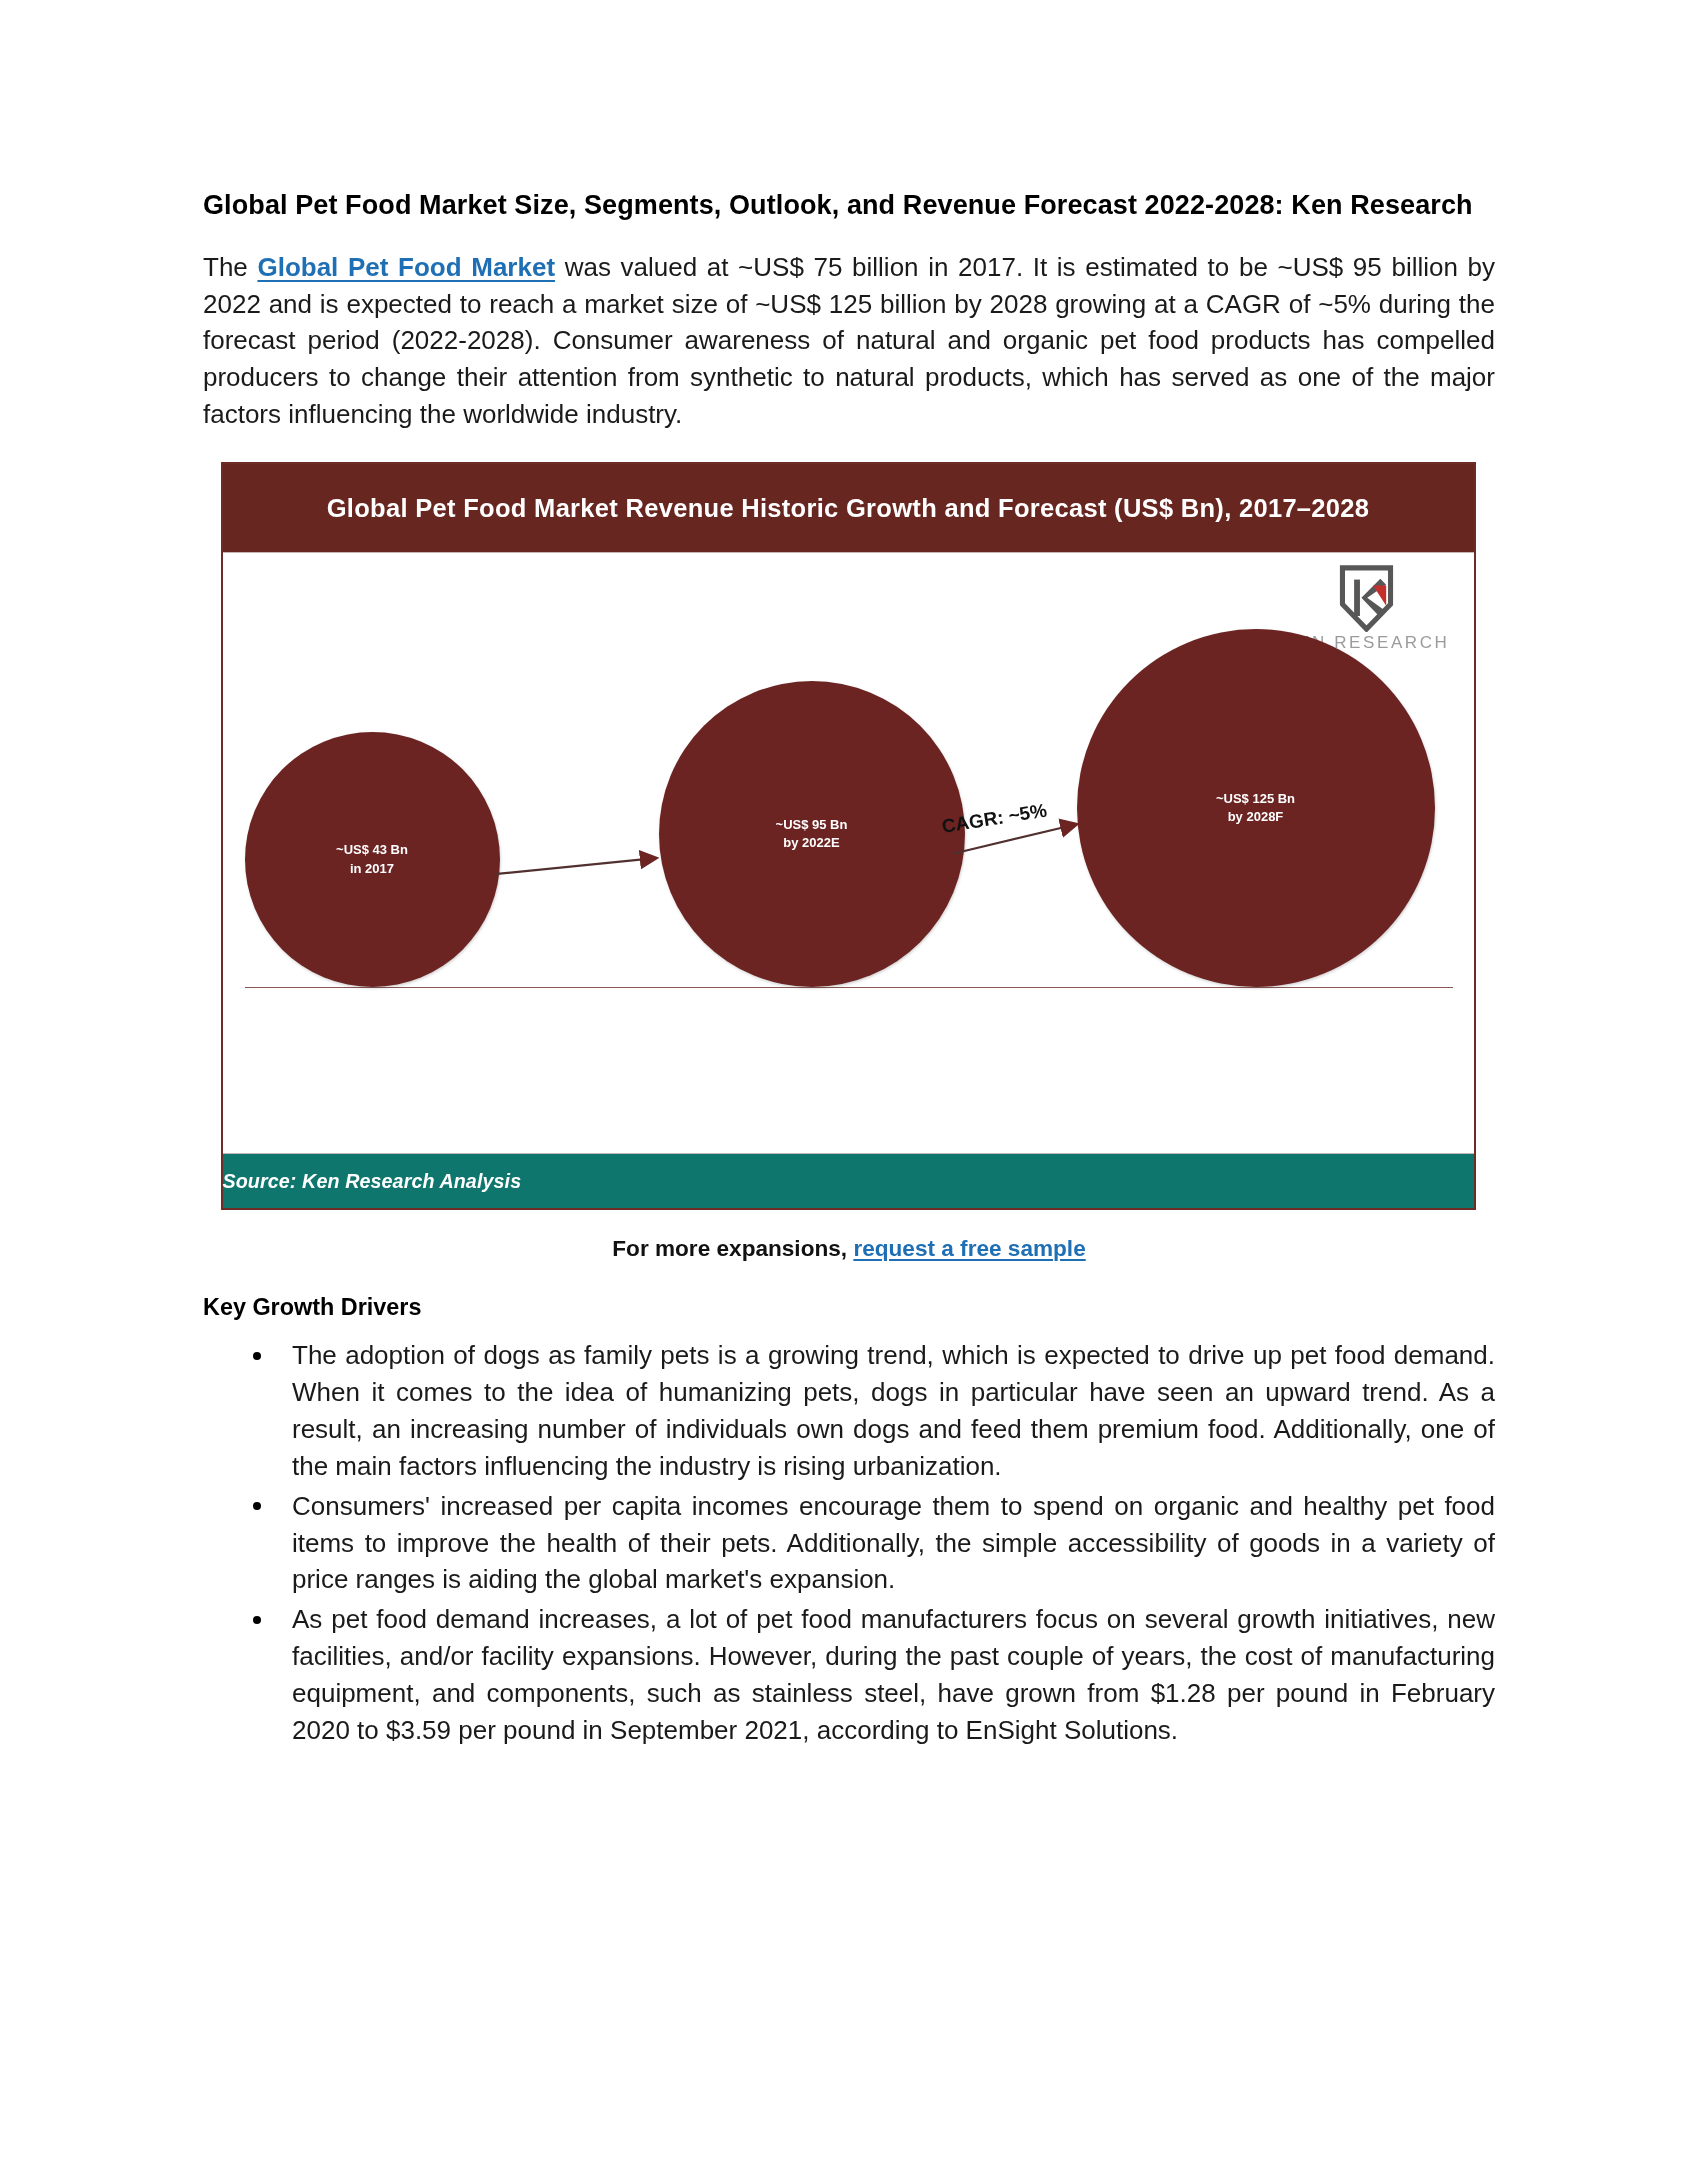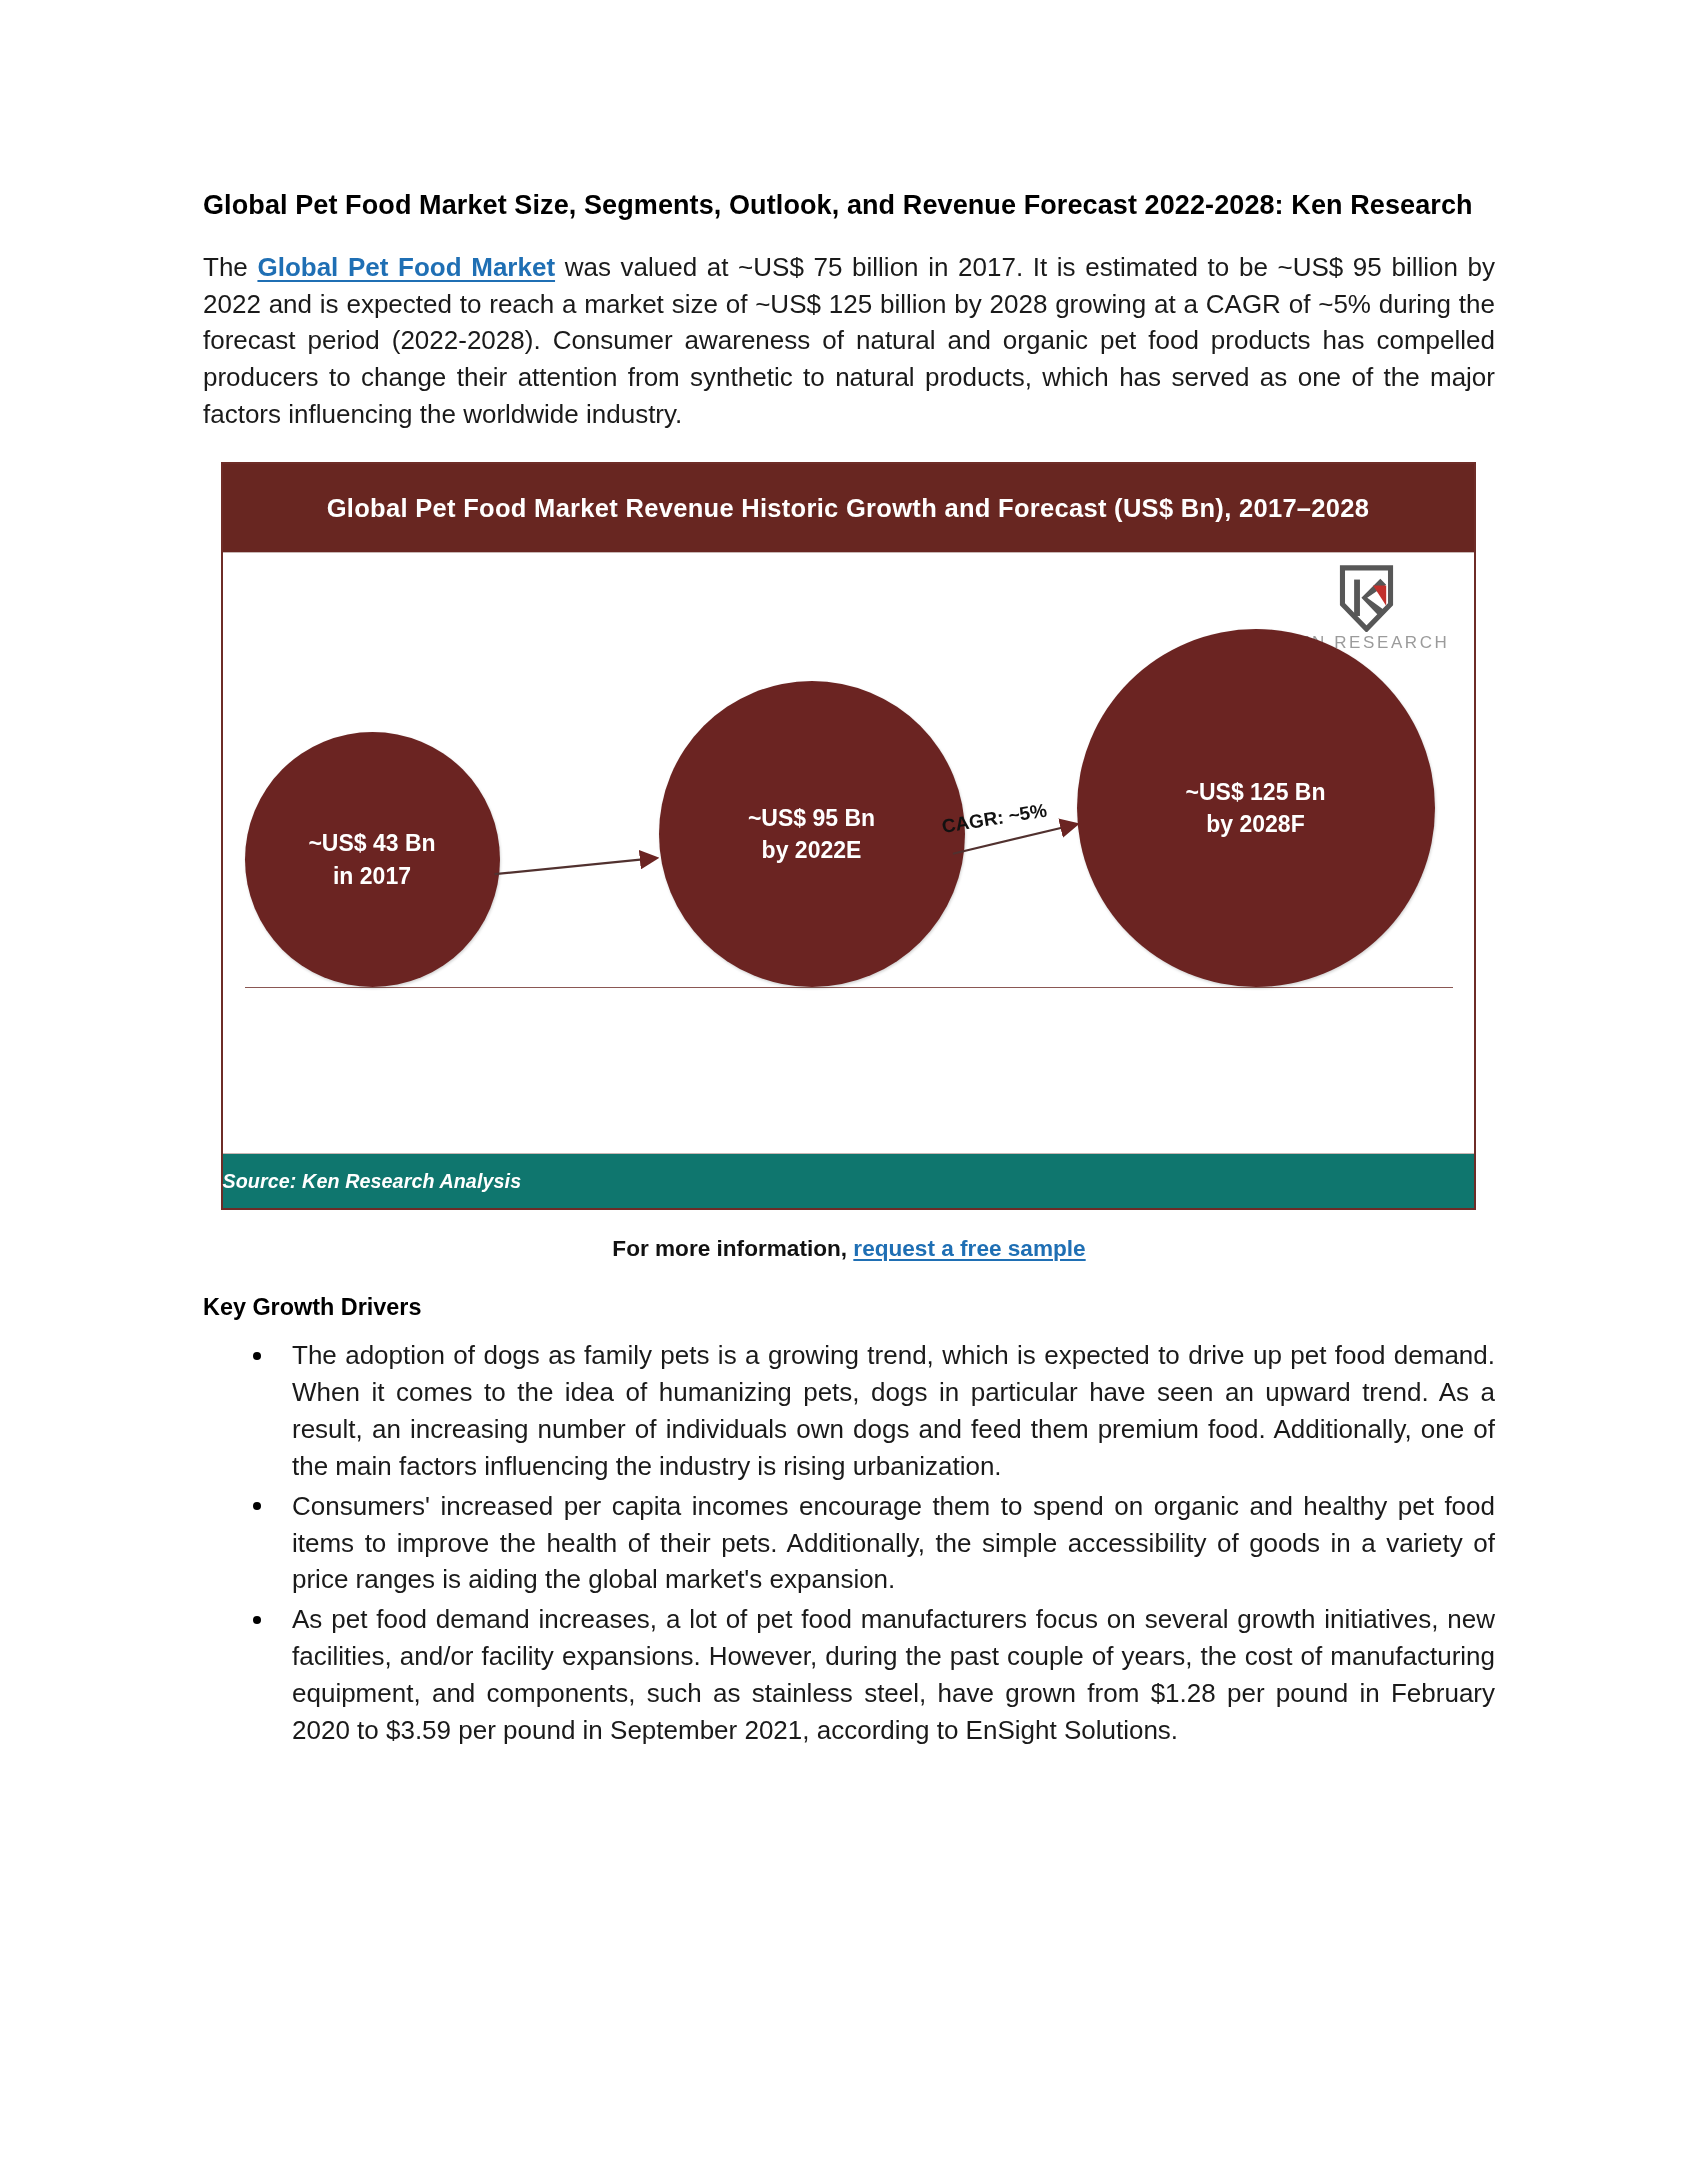--- a/index.html
+++ b/index.html
@@ -137,21 +137,21 @@
     border-radius: 50%;
     background: #6B2422;
     display: flex;
     align-items: center;
     justify-content: center;
     text-align: center;
     box-shadow: 0.7px 1.5px 2.9px rgba(0,0,0,0.18);
   }
   .bubble-label {
     color: #ffffff;
-    font-size: 23px;
+    font-size: 13px;
     font-weight: bold;
     line-height: 1.42;
     white-space: pre-line;
   }
   #bubble-1 { left: 22px;   bottom: 166px; width: 255px; height: 255px; }
   #bubble-2 { left: 436px;  bottom: 166px; width: 306px; height: 306px; }
   #bubble-3 { left: 854px; bottom: 166px; width: 358px; height: 358px; }
 
   
   .arrow-svg {
@@ -274,21 +274,21 @@
         </svg>
 
         <span class="cagr-label">CAGR: ~5%</span>
       </div>
 
       <div class="fig-footer">
         <span class="fig-footer-text">Source: Ken Research Analysis</span>
       </div>
     </div>
 
-    <p class="more-info"><span>For more information, </span><a class="ml" href="#">request a free sample</a></p>
+    <p class="more-info"><span>For more expansions, </span><a class="ml" href="#">request a free sample</a></p>
 
     <h2 class="section-heading">Key Growth Drivers</h2>
 
     <ul class="drivers">
       <li><span class="bullet-dot"></span><span>The adoption of dogs as family pets is a growing trend, which is expected to drive up pet food demand. When it comes to the idea of humanizing pets, dogs in particular have seen an upward trend. As a result, an increasing number of individuals own dogs and feed them premium food. Additionally, one of the main factors influencing the industry is rising urbanization.</span></li>
       <li><span class="bullet-dot"></span><span>Consumers' increased per capita incomes encourage them to spend on organic and healthy pet food items to improve the health of their pets. Additionally, the simple accessibility of goods in a variety of price ranges is aiding the global market's expansion.</span></li>
       <li><span class="bullet-dot"></span><span>As pet food demand increases, a lot of pet food manufacturers focus on several growth initiatives, new facilities, and/or facility expansions. However, during the past couple of years, the cost of manufacturing equipment, and components, such as stainless steel, have grown from $1.28 per pound in February 2020 to $3.59 per pound in September 2021, according to EnSight Solutions.</span></li>
     </ul>
 
   </div>

